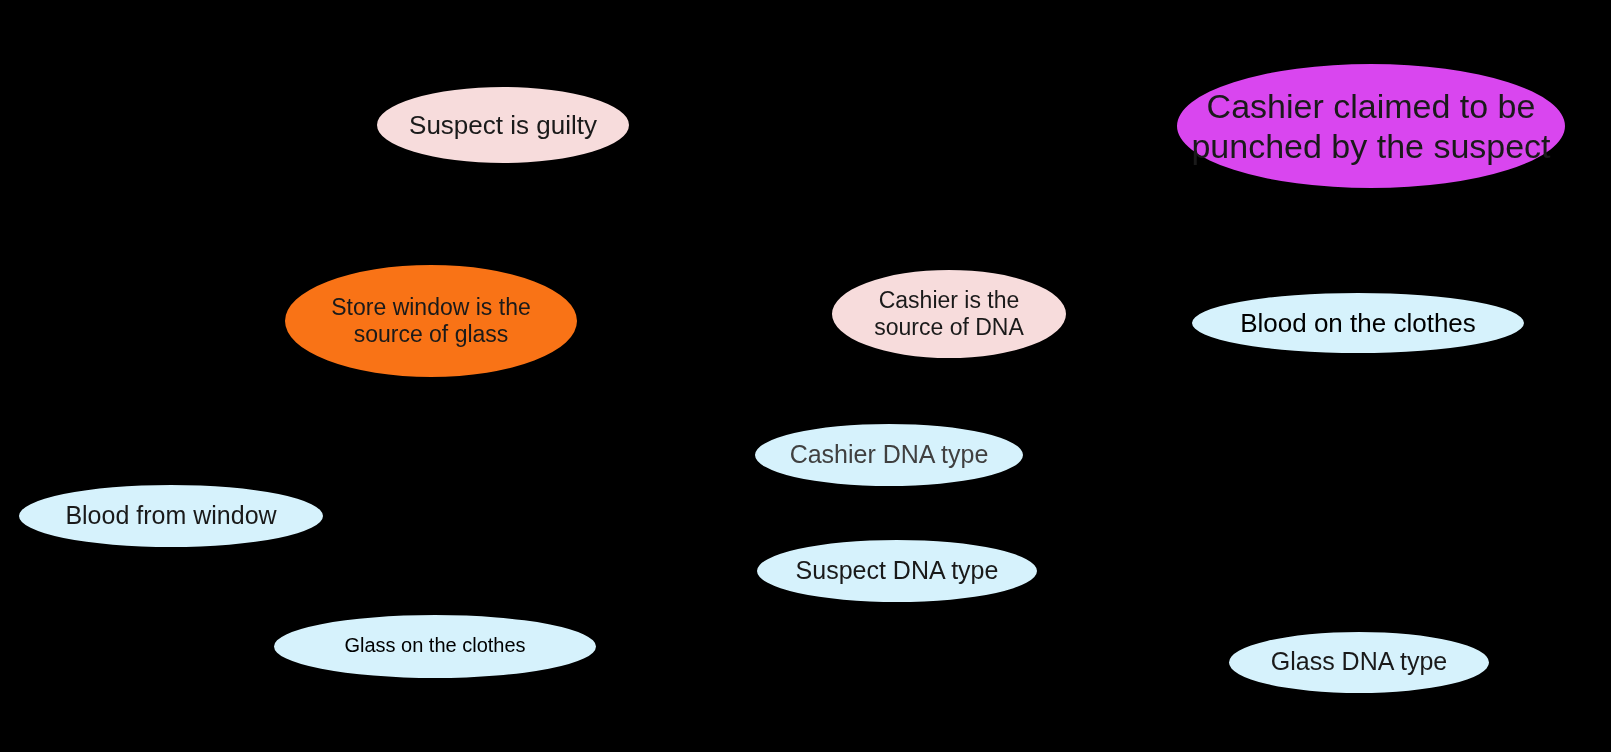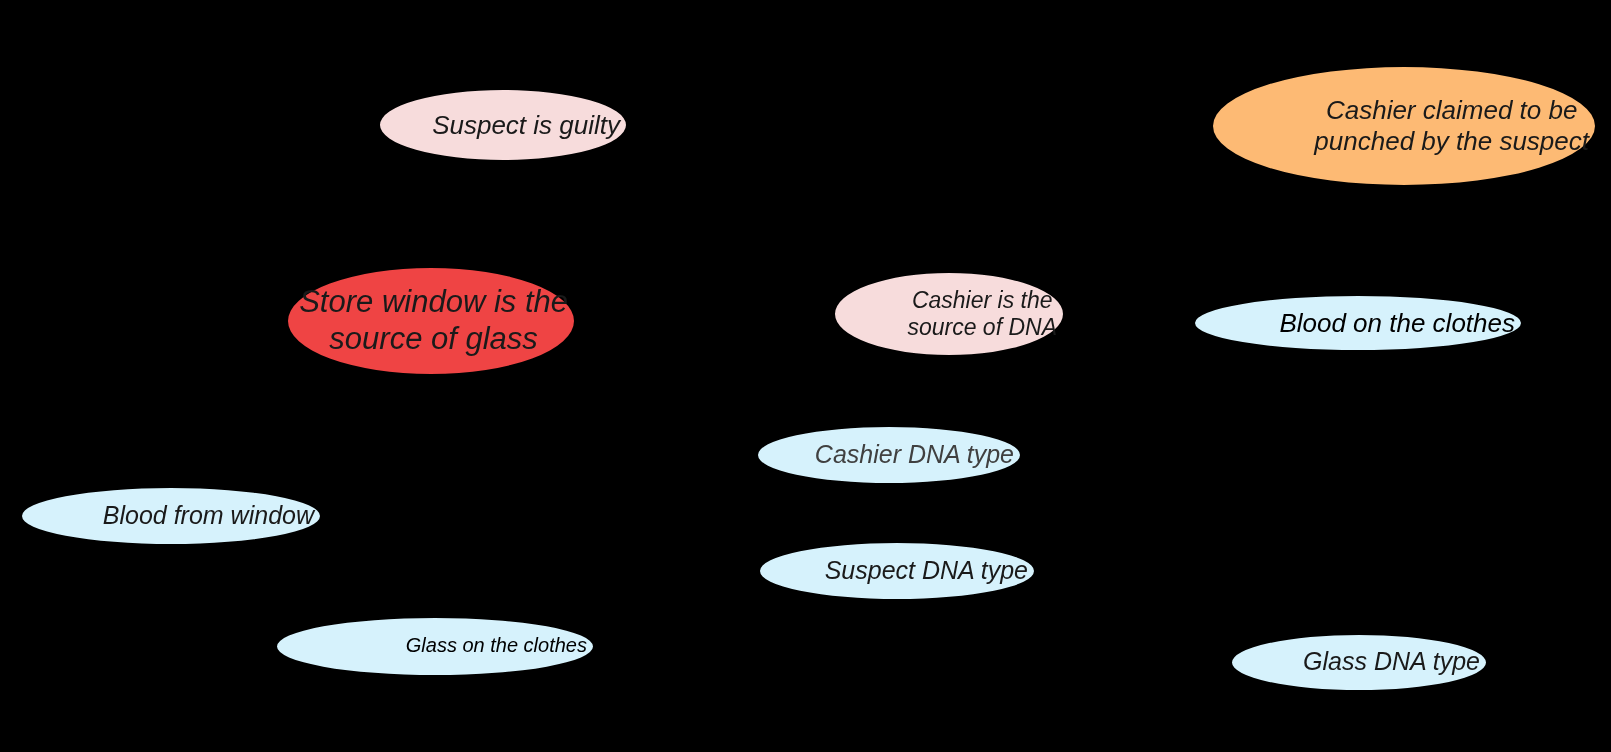--- a/index.html
+++ b/index.html
@@ -15,50 +15,49 @@
     position: relative;
     width: 1611px;
     height: 752px;
     background: #000000;
     overflow: hidden;
   }
   .node {
     position: absolute;
     box-sizing: border-box;
     border-radius: 50%;
-    border: 6px solid #4c1d95;
+    border: 3px solid #4c1d95;
     display: flex;
     align-items: center;
-    justify-content: flex-end;
+    justify-content: center;
     text-align: center;
     color: #1a1a1a;
     line-height: 1.18;
     white-space: pre-line;
     user-select: none;
-    font-style: italic;
   }
   .node.hypothesis {
     background: #f7dcdc;
   }
   .node.evidence {
     background: #d6f2fc;
   }
   .node .label {
     display: block;
     padding: 0 6px;
   }
 </style>
 </head>
 <body>
 
 <div id="canvas" style="background: rgb(0, 0, 0);">
     <div class="node hypothesis" style="left: 374px; top: 84px; width: 258px; height: 82px; font-size: 26px; background: rgb(247, 220, 220); border-color: rgb(0, 0, 0); color: rgb(26, 26, 26);"><span class="label">Suspect is guilty</span></div>
-    <div class="node evidence" style="left: 1207px; top: 61px; width: 394px; height: 130px; font-size: 26px; background: #fdba74; border-color: rgb(0, 0, 0); color: rgb(26, 26, 26);"><span class="label">Cashier claimed to be
+    <div class="node evidence" style="left: 1174px; top: 61px; width: 394px; height: 130px; font-size: 34px; background: #d946ef; border-color: rgb(0, 0, 0); color: rgb(26, 26, 26);"><span class="label">Cashier claimed to be
 punched by the suspect</span></div>
-    <div class="node hypothesis" style="left: 282px; top: 262px; width: 298px; height: 118px; font-size: 31px; background: #ef4444; border-color: rgb(0, 0, 0); color: rgb(26, 26, 26);"><span class="label">Store window is the
+    <div class="node hypothesis" style="left: 282px; top: 262px; width: 298px; height: 118px; font-size: 23px; background: #f97316; border-color: rgb(0, 0, 0); color: rgb(26, 26, 26);"><span class="label">Store window is the
 source of glass</span></div>
     <div class="node hypothesis" style="left: 829px; top: 267px; width: 240px; height: 94px; font-size: 23px; background: rgb(247, 220, 220); border-color: rgb(0, 0, 0); color: rgb(26, 26, 26);"><span class="label">Cashier is the
 source of DNA</span></div>
     <div class="node evidence" style="left: 1189px; top: 290px; width: 338px; height: 66px; font-size: 26px; background: rgb(214, 242, 252); border-color: rgb(0, 0, 0); color: #000000;"><span class="label">Blood on the clothes</span></div>
     <div class="node evidence" style="left: 752px; top: 421px; width: 274px; height: 68px; font-size: 25px; background: rgb(214, 242, 252); border-color: rgb(0, 0, 0); color: #404040;"><span class="label">Cashier DNA type</span></div>
     <div class="node evidence" style="left: 754px; top: 537px; width: 286px; height: 68px; font-size: 25px; background: rgb(214, 242, 252); border-color: rgb(0, 0, 0); color: rgb(26, 26, 26);"><span class="label">Suspect DNA type</span></div>
     <div class="node evidence" style="left: 16px; top: 482px; width: 310px; height: 68px; font-size: 25px; background: rgb(214, 242, 252); border-color: rgb(0, 0, 0); color: rgb(26, 26, 26);"><span class="label">Blood from window</span></div>
     <div class="node evidence" style="left: 271px; top: 611.5px; width: 328px; height: 69px; font-size: 20px; background: rgb(214, 242, 252); border-color: rgb(0, 0, 0); color: #000000;"><span class="label">Glass on the clothes</span></div>
     <div class="node evidence" style="left: 1226px; top: 628.5px; width: 266px; height: 67px; font-size: 25px; background: rgb(214, 242, 252); border-color: rgb(0, 0, 0); color: rgb(26, 26, 26);"><span class="label">Glass DNA type</span></div>
   </div>

